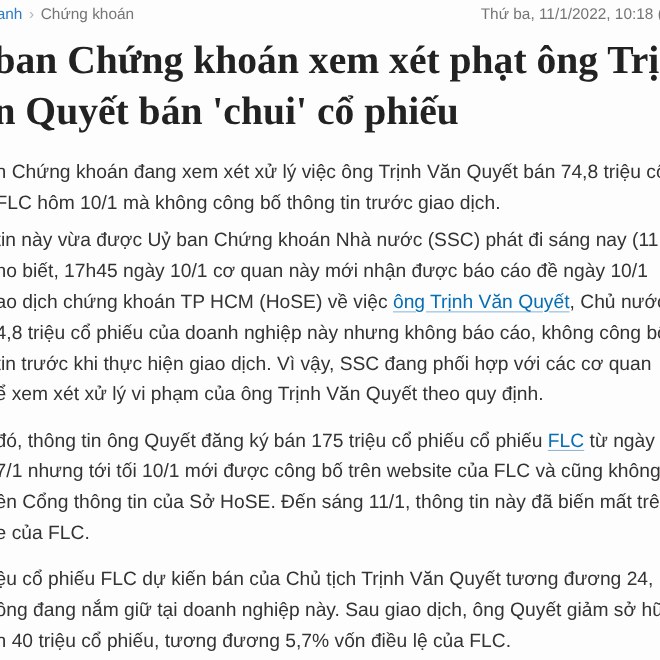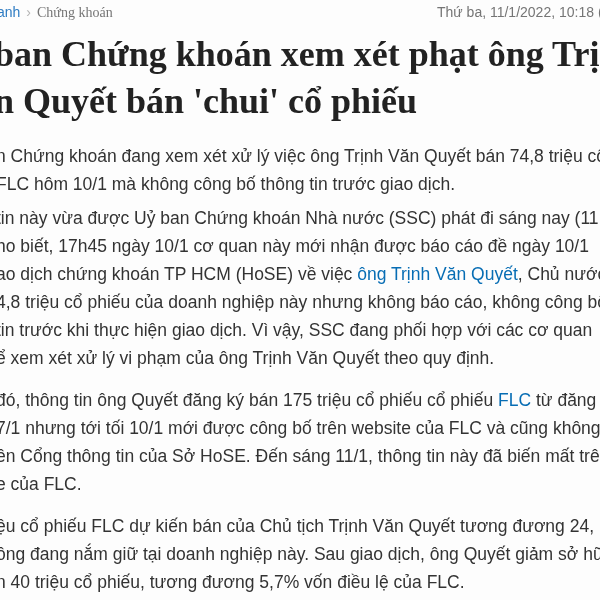--- a/index.html
+++ b/index.html
@@ -12,41 +12,42 @@
     position: relative; width: 600px; height: 600px; overflow: hidden;
   }
   
   .topbar {
     position: absolute; top: 3px; left: -3px; width: 620px;
     font-size: 14px; line-height: 18px; white-space: nowrap;
   }
   .breadcrumb { position: absolute; left: 0; top: 0; }
   .crumb-link { color: var(--bclink, #2e7cc3); text-decoration: none; cursor: pointer; }
   .crumb-sep { color: #b5b5b5; margin: 0 6px; }
-  .crumb-category { color: var(--muted, #757575); text-decoration: none; font-family: Liberation Serif, serif; }
+  .crumb-category { color: var(--muted, #757575); text-decoration: none; }
   .timestamp { position: absolute; left: 440px; top: 0; color: var(--muted, #757575); }
   
   .title-block {
     position: absolute; top: 31px; left: -6px; width: 700px;
     font-family: "Liberation Serif", "DejaVu Serif", serif;
     font-weight: 700; font-size: 36px; line-height: 47px;
     color: var(--title, #222222);
     letter-spacing: 0px;
   }
   .title-line { white-space: nowrap; }
   
   .body-block {
     position: absolute; top: 142px; left: -4px; width: 700px;
     font-size: 17.5px; line-height: 28px; color: var(--body, #333333);
   }
   .lead-block { margin-bottom: 6px; }
   .paragraph { margin-bottom: 14px; }
   .text-line { white-space: nowrap; }
   .inline-link {
     color: var(--link, #076db4);
+    text-decoration: underline;
     text-decoration-color: #8fb9da;
     text-underline-offset: 3px;
     cursor: pointer;
   }
 </style>
 </head>
 <body>
 
 <div class="viewport">
 
@@ -70,21 +71,21 @@
     <div id="paragraphs">
         <div class="paragraph">
           <div class="text-line"><span>tin này vừa được Uỷ ban Chứng khoán Nhà nước (SSC) phát đi sáng nay (11</span></div>
           <div class="text-line"><span>ho biết, 17h45 ngày 10/1 cơ quan này mới nhận được báo cáo đề ngày 10/1</span></div>
           <div class="text-line"><span>ao dịch chứng khoán TP HCM (HoSE) về việc </span><span class="inline-link">ông Trịnh Văn Quyết</span><span>, Chủ nước</span></div>
           <div class="text-line"><span>4,8 triệu cổ phiếu của doanh nghiệp này nhưng không báo cáo, không công bố</span></div>
           <div class="text-line"><span>tin trước khi thực hiện giao dịch. Vì vậy, SSC đang phối hợp với các cơ quan</span></div>
           <div class="text-line"><span>ể xem xét xử lý vi phạm của ông Trịnh Văn Quyết theo quy định.</span></div>
         </div>
         <div class="paragraph">
-          <div class="text-line"><span>đó, thông tin ông Quyết đăng ký bán 175 triệu cổ phiếu cổ phiếu </span><span class="inline-link">FLC</span><span> từ đăng</span></div>
+          <div class="text-line"><span>đó, thông tin ông Quyết đăng ký bán 175 triệu cổ phiếu cổ phiếu </span><span class="inline-link">FLC</span><span> từ ngày</span></div>
           <div class="text-line"><span>7/1 nhưng tới tối 10/1 mới được công bố trên website của FLC và cũng không</span></div>
           <div class="text-line"><span>ên Cổng thông tin của Sở HoSE. Đến sáng 11/1, thông tin này đã biến mất trên</span></div>
           <div class="text-line"><span>e của FLC.</span></div>
         </div>
         <div class="paragraph">
           <div class="text-line"><span>ệu cổ phiếu FLC dự kiến bán của Chủ tịch Trịnh Văn Quyết tương đương 24,</span></div>
           <div class="text-line"><span>ông đang nắm giữ tại doanh nghiệp này. Sau giao dịch, ông Quyết giảm sở hữ</span></div>
           <div class="text-line"><span>n 40 triệu cổ phiếu, tương đương 5,7% vốn điều lệ của FLC.</span></div>
         </div>
       </div>

